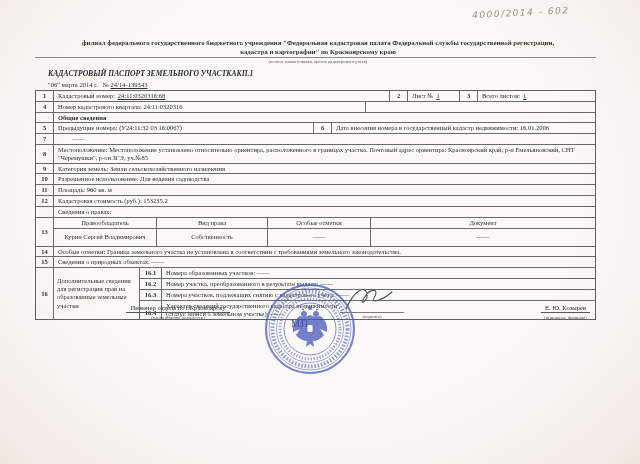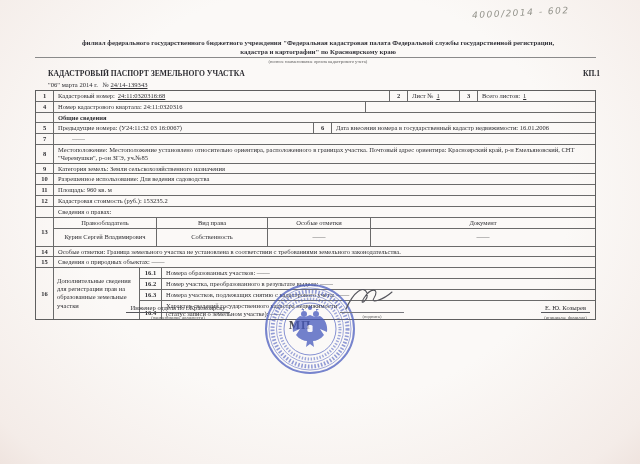--- a/index.html
+++ b/index.html
@@ -14,21 +14,21 @@
     font-family:"DejaVu Sans", sans-serif;font-style:italic;
     color:#92928a;font-size:9px;letter-spacing:1.5px;transform:rotate(-3deg);}
 
   
   .org{position:absolute;top:38px;left:40px;width:556px;text-align:center;
        font-weight:bold;font-size:6.8px;line-height:1.35;color:#33333a;}
   .org-rule{position:absolute;top:57px;left:35px;width:561px;border-top:1px solid #8a8a8a;}
   .org-caption{position:absolute;top:59px;left:40px;width:556px;text-align:center;
        font-size:4.6px;color:#5a5a5a;}
   .title-row{position:absolute;top:69px;left:48px;width:552px;display:flex;
-       justify-content:space-between;font-weight:bold;font-size:7.6px;color:#2c2c31;}
+       font-weight:bold;font-size:7.6px;color:#2c2c31;font-style:italic;}
   .date-row{position:absolute;top:81px;left:48px;font-size:6.6px;}
   .u{text-decoration:underline;text-underline-offset:1px;}
 
   
   .table{position:absolute;top:90px;left:35px;width:561px;
          font-size:6.5px;line-height:1.2;color:#2f2f33;
          border:1px solid #5f5f5f;box-sizing:border-box;}
   .tr{display:flex;border-bottom:1px solid #6a6a6a;align-items:stretch;box-sizing:border-box;}
   .tr:last-child{border-bottom:none;}
   .cnum{flex:0 0 18px;border-right:1px solid #6a6a6a;display:flex;align-items:center;
@@ -69,21 +69,21 @@
   .foot-left{position:absolute;top:304px;left:108px;width:140px;text-align:center;font-size:6.6px;}
   .foot-right{position:absolute;top:304px;left:518px;width:95px;text-align:center;font-size:6.6px;}
   .foot-name{border-bottom:1px solid #55555a;display:inline-block;padding:0 4px 1px 4px;}
   .foot-caption{margin-top:2px;font-size:4.6px;color:#5a5a5a;}
   .sig-line{position:absolute;top:312px;left:340px;width:64px;border-top:1px solid #77777c;}
   .sig-caption{position:absolute;top:314px;left:336px;width:72px;text-align:center;
                font-size:4.6px;color:#5a5a5a;}
   .sig-scribble{position:absolute;top:283px;left:340px;}
   .seal{position:absolute;top:281px;left:262px;}
   .seal-mp{position:absolute;top:318px;left:278px;width:44px;text-align:center;
-           font-size:12px;font-weight:bold;color:#4c4c52;letter-spacing:1px;}
+           font-size:10px;font-weight:normal;color:#4c4c52;letter-spacing:1px;}
 </style>
 </head>
 <body>
 
 <div class="photo">
 
   <div class="handwriting">4000/2014 - 602</div>
 
   <div class="org">
     <span>филиал федерального государственного бюджетного учреждения "Федеральная кадастровая палата Федеральной службы государственной регистрации,</span><br>

